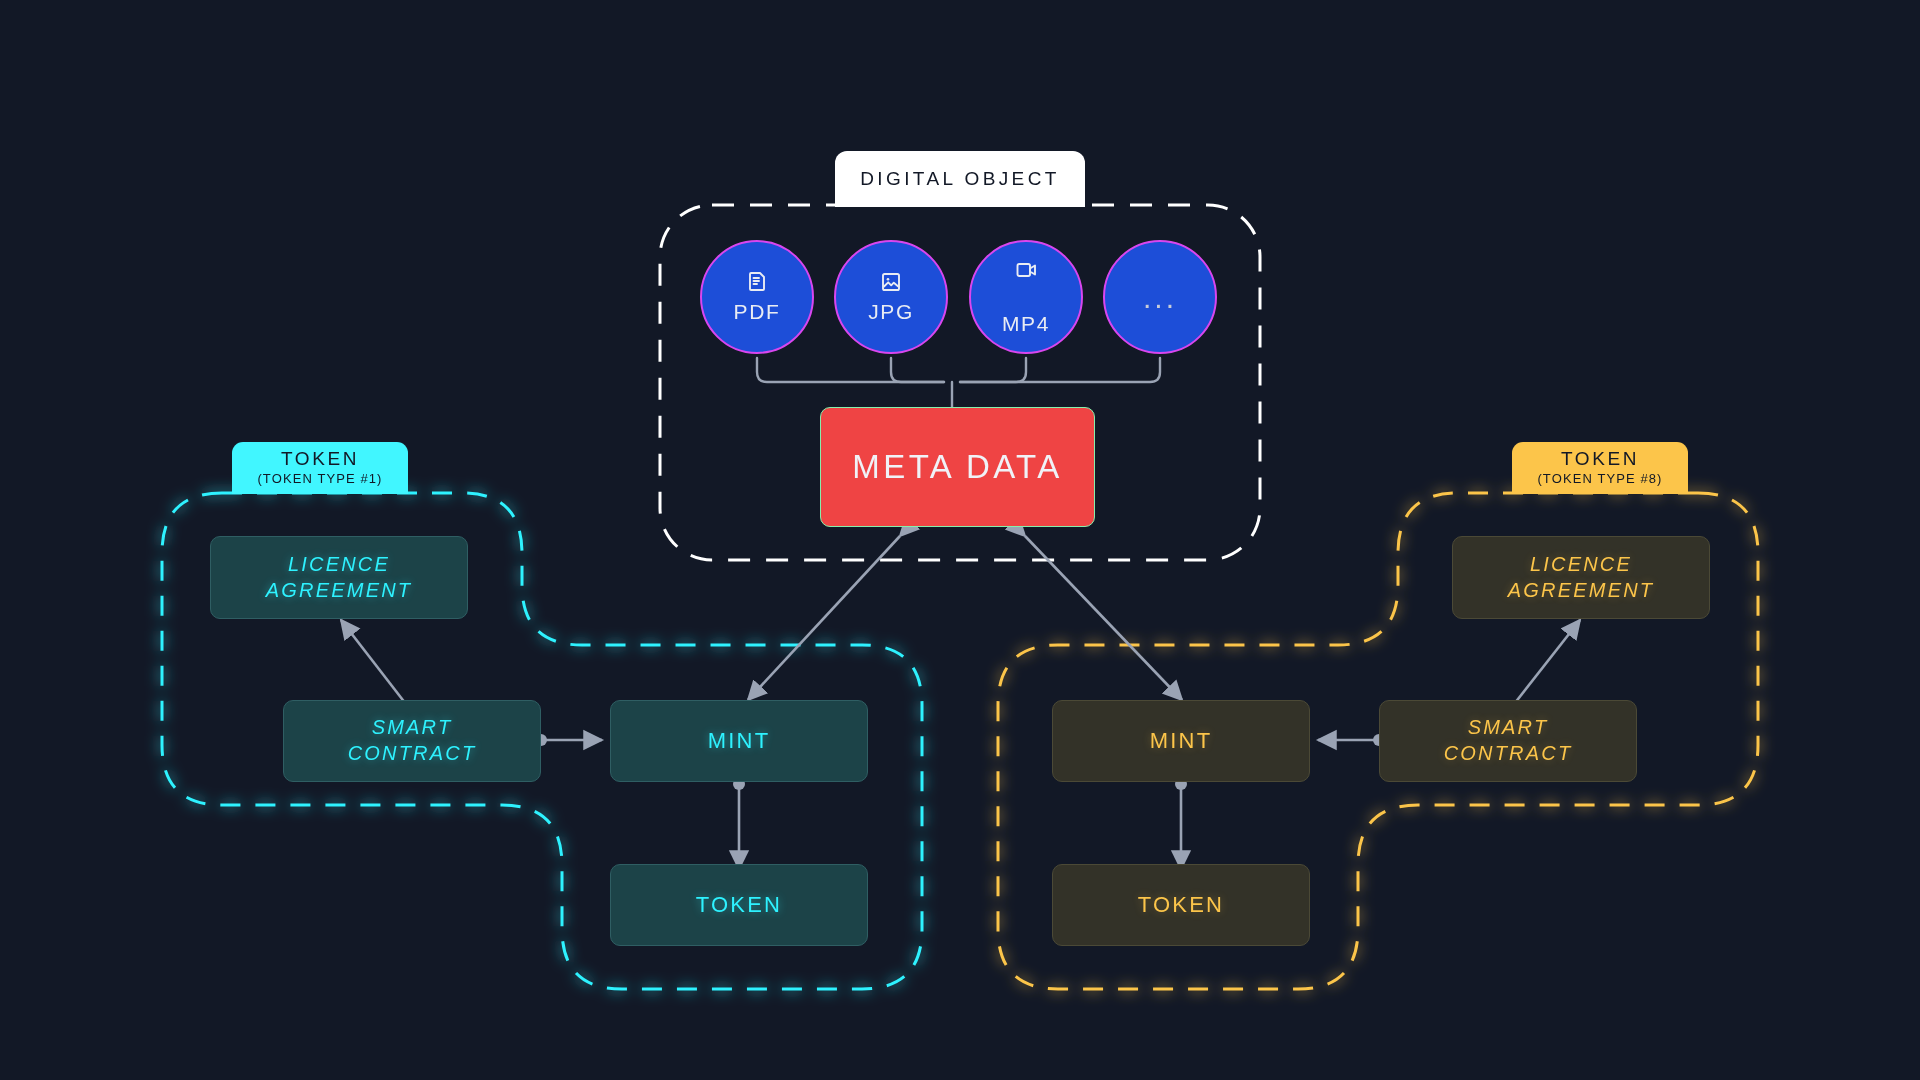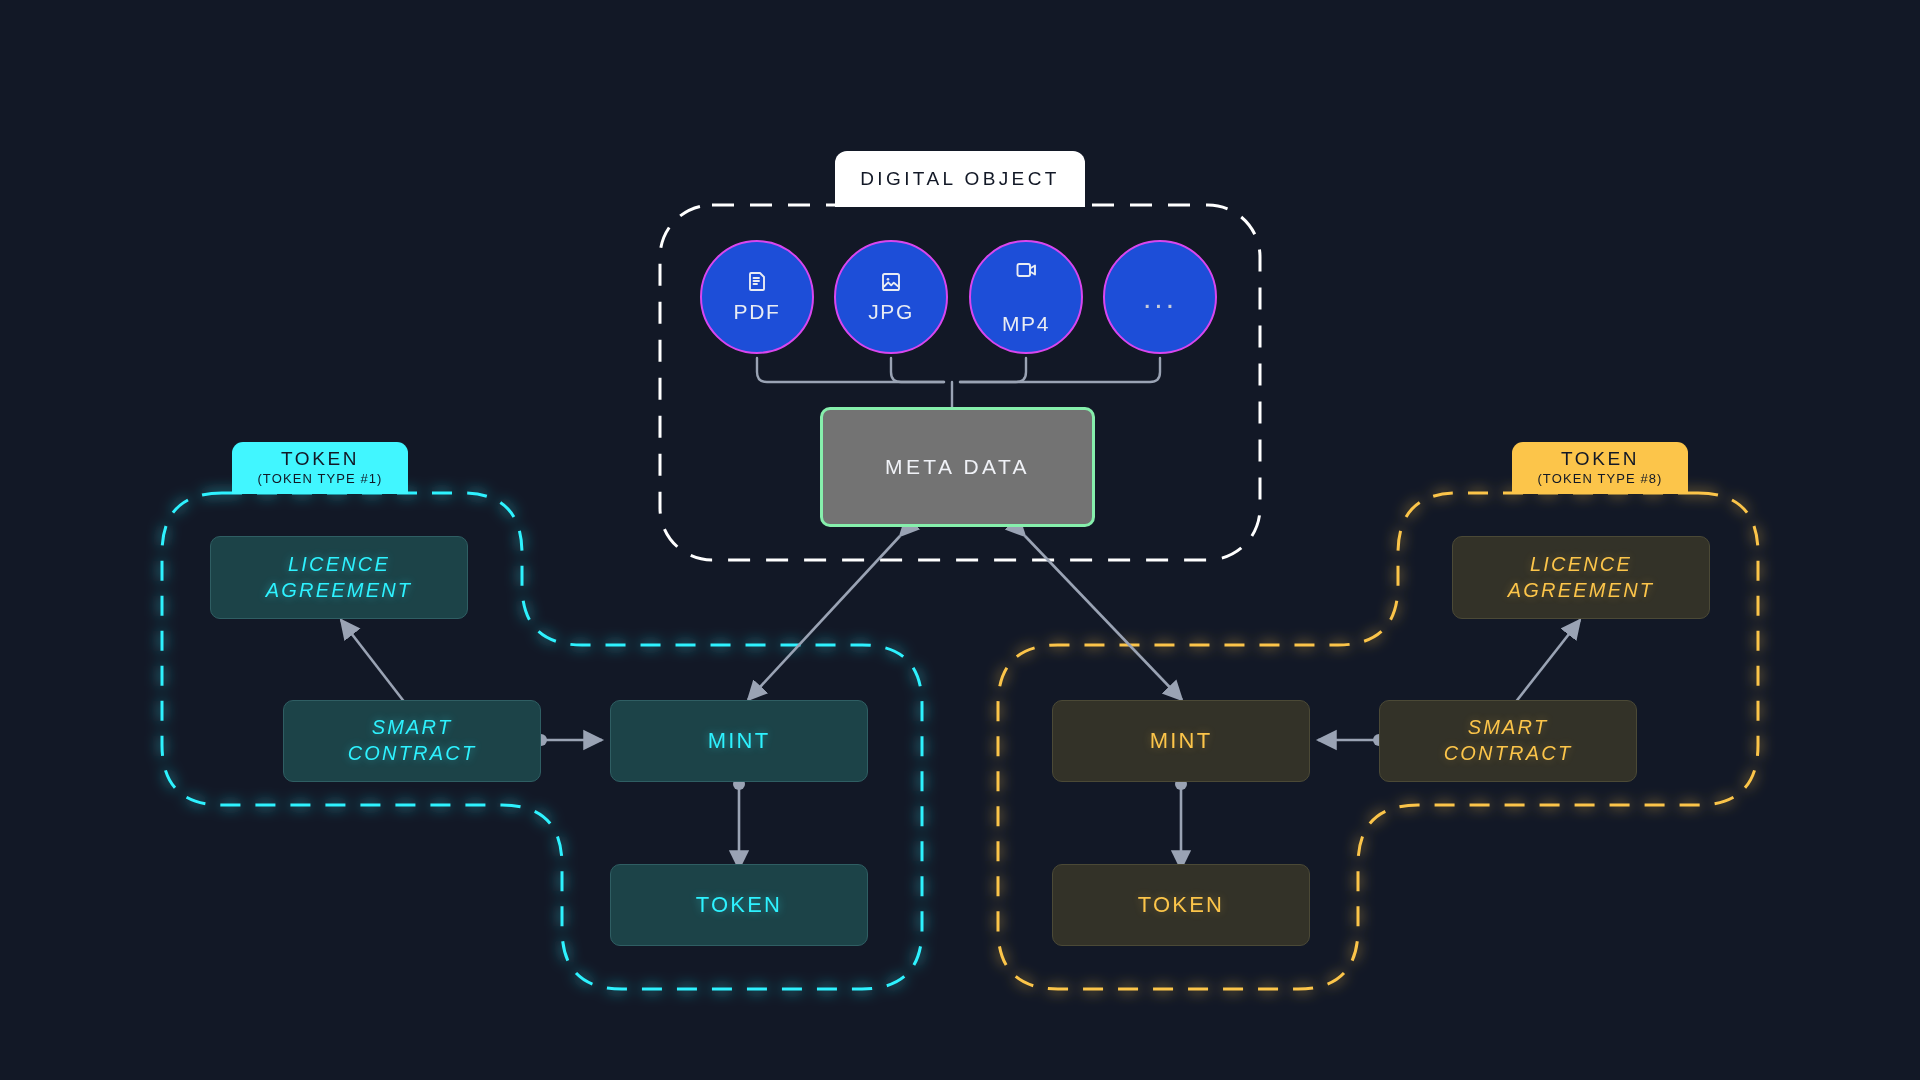--- a/index.html
+++ b/index.html
@@ -39,22 +39,22 @@
     align-items: center; justify-content: center;
     color: #e9ecf3;
     gap: 6px;
   }
   .circle .cap { font-size: 21px; letter-spacing: 1.6px; }
   .circle .dots { font-size: 30px; letter-spacing: 3px; line-height: 0.5; color: #c8cdd8; }
   .circle svg { display: block; }
 
   #meta-data {
     left: 820px; top: 383px; width: 275px; height: 120px;
-    background: #737373; border: 3px solid #86efac;
-    color: #f0f2f7; font-size: 21px; letter-spacing: 3.4px;
+    background: #ef4444; border: 1px solid #86efac;
+    color: #f0f2f7; font-size: 33px; letter-spacing: 3.4px;
   }
 
   
   .grp-badge {
     position: absolute;
     border-radius: 11px 11px 0 0;
     color: #121826;
     display: flex; flex-direction: column;
     align-items: center; justify-content: center;
     padding-bottom: 2px;

